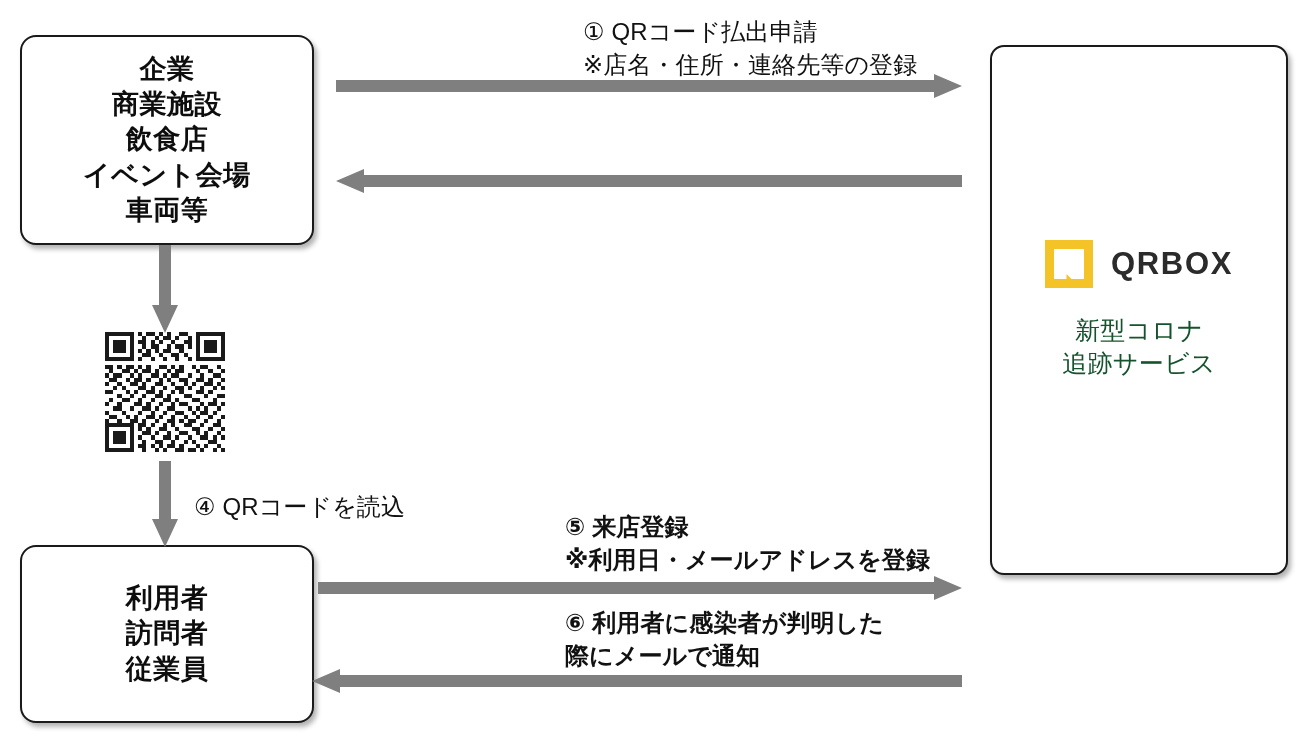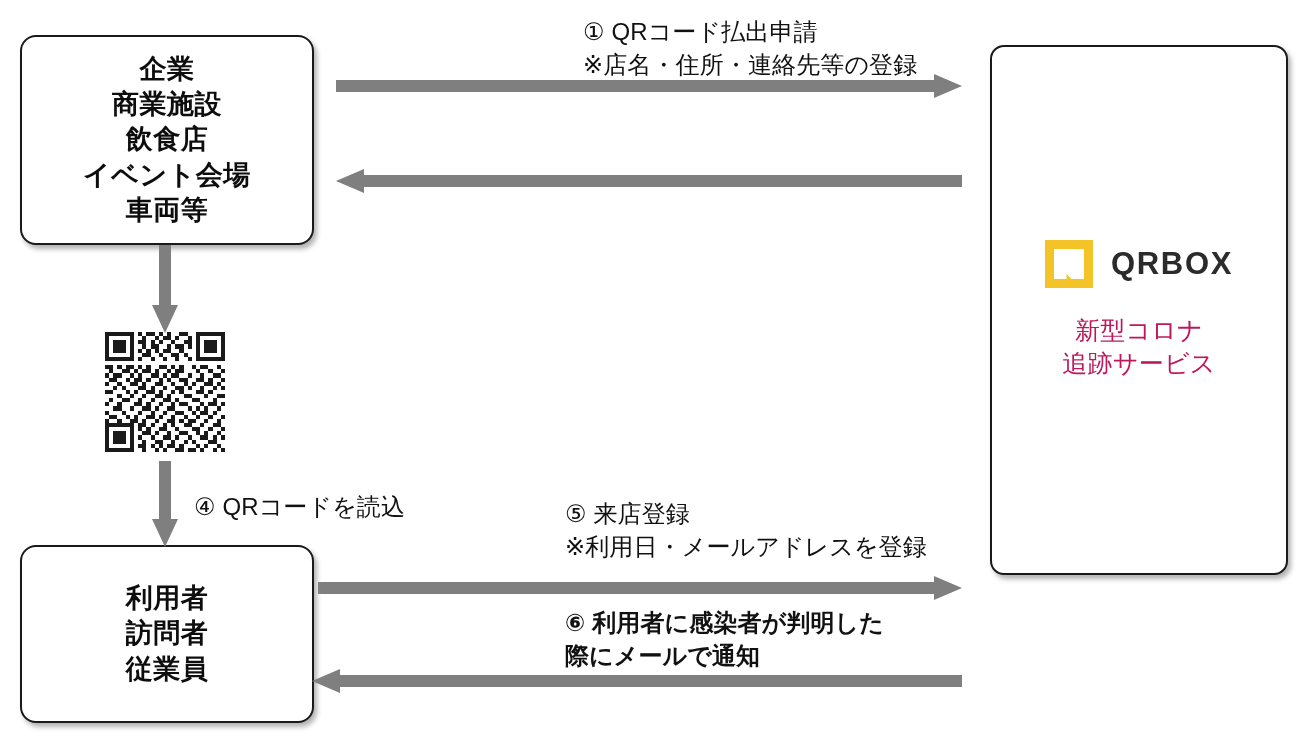--- a/index.html
+++ b/index.html
@@ -73,21 +73,21 @@
   .logo-word {
     font-size: 31px;
     font-weight: 700;
     letter-spacing: 0.055em;
     color: #2b2b2b;
   }
   .service-sub {
     text-align: center;
     font-size: 25px;
     line-height: 1.32;
-    color: #be185d;
+    color: #14532d;
     white-space: pre;
     letter-spacing: 0.01em;
   }
 
   
   .arrow { position: absolute; }
   .arrow svg { display: block; }
 
   
   .caption {
@@ -430,21 +430,21 @@
       <path d="M7 0 H19 V58 H26 L13 86 L0 58 H7 Z" fill="#7f7f7f"></path>
     </svg>
   </div>
   <div class="caption" style="left:194px; top:491px;">④ QRコードを読込</div>
 
   <div class="arrow" style="left:318px; top:576px;">
     <svg width="644" height="24" viewBox="0 0 644 24">
       <path d="M0 6 H616 V0 L644 12 L616 24 V18 H0 Z" fill="#7f7f7f"></path>
     </svg>
   </div>
-  <div class="caption" style="left:565px; top:498px;">⑤ 来店登録
+  <div class="caption" style="left:565px; top:511px;font-weight:bold;">⑤ 来店登録
 ※利用日・メールアドレスを登録</div>
 
   <div class="arrow" style="left:312px; top:669px;">
     <svg width="650" height="24" viewBox="0 0 650 24">
       <path d="M650 6 H28 V0 L0 12 L28 24 V18 H650 Z" fill="#7f7f7f"></path>
     </svg>
   </div>
   <div class="caption center" style="left:565px; top:607px; width:340px; text-align:left;">⑥ 利用者に感染者が判明した
 際にメールで通知</div>
 

